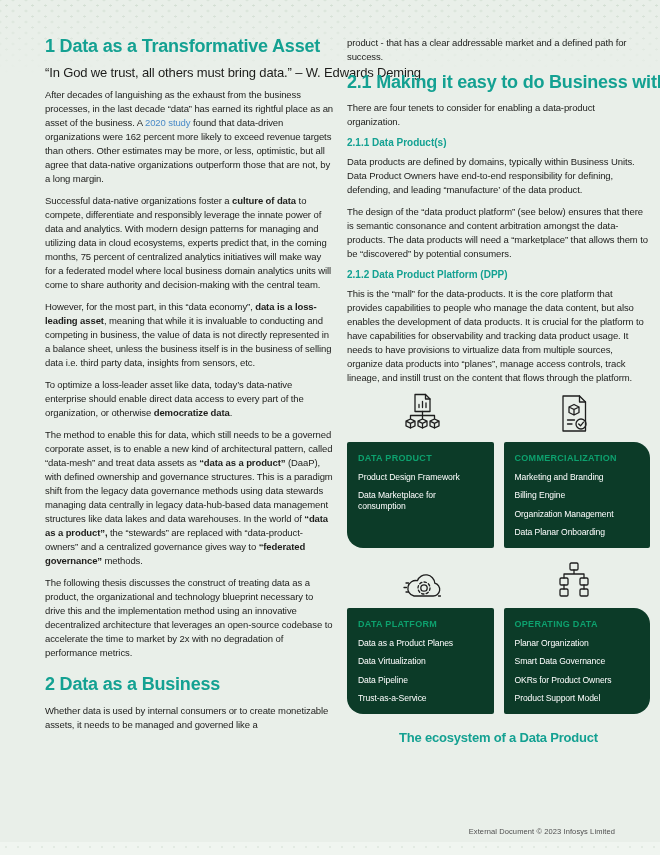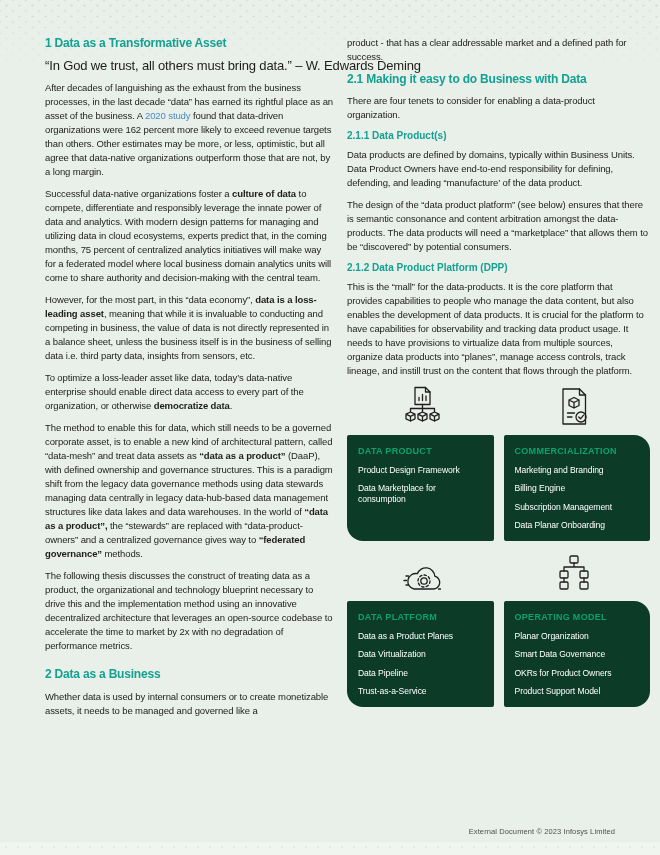--- a/index.html
+++ b/index.html
@@ -31,21 +31,21 @@
     background-image:radial-gradient(#e2eae2 0.8px, transparent 1.2px);
     background-size:12px 10px;
   }
   .columns{
     position:absolute; top:36px; left:45px; width:605px;
     display:flex; gap:14px;
   }
   .col-left{width:288px;}
   .col-right{width:303px;}
   h1,h2{
-    color:var(--accent); font-size:12px; font-weight:600; letter-spacing:-0.2px;
+    color:var(--accent); font-size:18px; font-weight:600; letter-spacing:-0.2px;
     margin:0 0 9px; white-space:nowrap;
   }
   h1.second{margin-top:14px;}
   h2{margin:2px 0 8px;}
   h3{
     color:var(--accent); font-size:10px; font-weight:bold; margin:2px 0 7px;
   }
   p{
     font-size:9.5px; line-height:14px; letter-spacing:-0.1px;
     margin:0 0 8px; text-align:left;
@@ -145,21 +145,21 @@
       <div class="box-row">
         <div class="gbox r-bl">
           <div class="gbox-title">DATA PRODUCT</div>
           <div class="gbox-item">Product Design Framework</div>
           <div class="gbox-item">Data Marketplace for consumption</div>
         </div>
         <div class="gbox r-tr">
           <div class="gbox-title">COMMERCIALIZATION</div>
           <div class="gbox-item">Marketing and Branding</div>
           <div class="gbox-item">Billing Engine</div>
-          <div class="gbox-item">Subscription Management</div>
+          <div class="gbox-item">Organization Management</div>
           <div class="gbox-item">Data Planar Onboarding</div>
         </div>
       </div>
 
       <div class="icon-row">
         <span class="icon-cell">
           <svg width="44" height="40" viewBox="0 0 44 40">
             <g class="ic">
               <path d="M13 33 h19 a6.5 6.5 0 0 0 1.8 -12.8 a9 9 0 0 0 -17.4 -2.5 a7 7 0 0 0 -3.4 15.3 z"></path>
               <circle cx="23" cy="25" r="6" stroke-dasharray="2.4 2.2"></circle>
@@ -185,26 +185,27 @@
 
       <div class="box-row">
         <div class="gbox r-bl">
           <div class="gbox-title">DATA PLATFORM</div>
           <div class="gbox-item">Data as a Product Planes</div>
           <div class="gbox-item">Data Virtualization</div>
           <div class="gbox-item">Data Pipeline</div>
           <div class="gbox-item">Trust-as-a-Service</div>
         </div>
         <div class="gbox r-r">
-          <div class="gbox-title">OPERATING MODEL</div>
+          <div class="gbox-title">OPERATING DATA</div>
           <div class="gbox-item">Planar Organization</div>
           <div class="gbox-item">Smart Data Governance</div>
           <div class="gbox-item">OKRs for Product Owners</div>
           <div class="gbox-item">Product Support Model</div>
         </div>
       </div>
 
+      <div class="caption">The ecosystem of a Data Product</div>
     </div>
   </div>
 
   <div class="footer">External Document © 2023 Infosys Limited</div>
   <div class="strip"></div>
 </div>
 
 </body></html>

